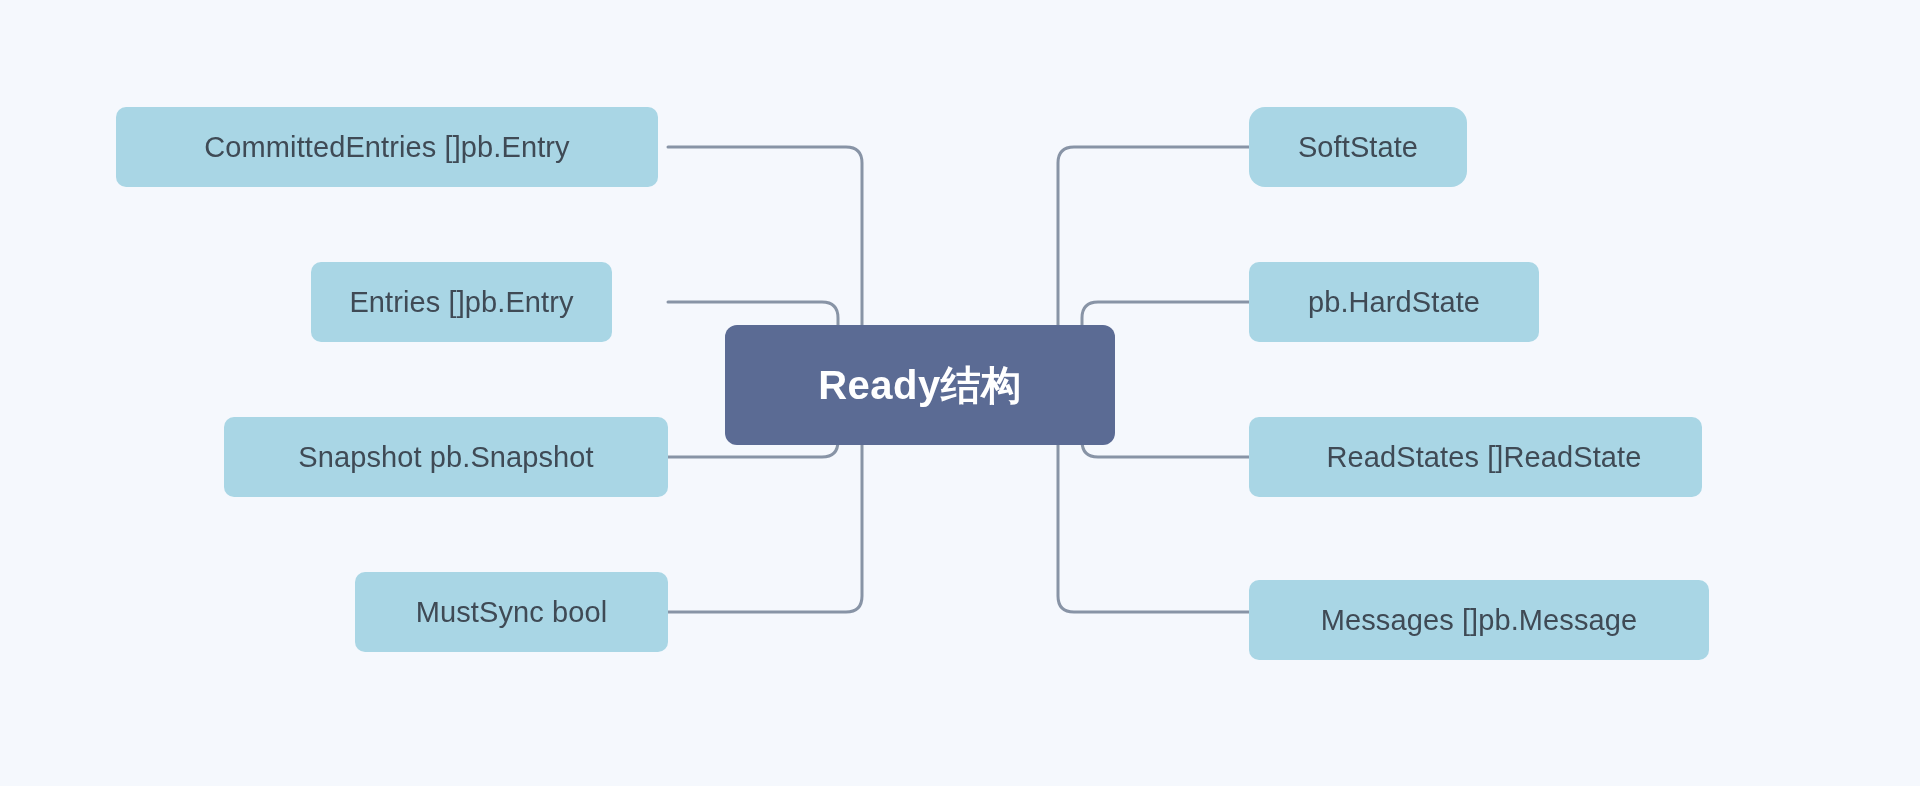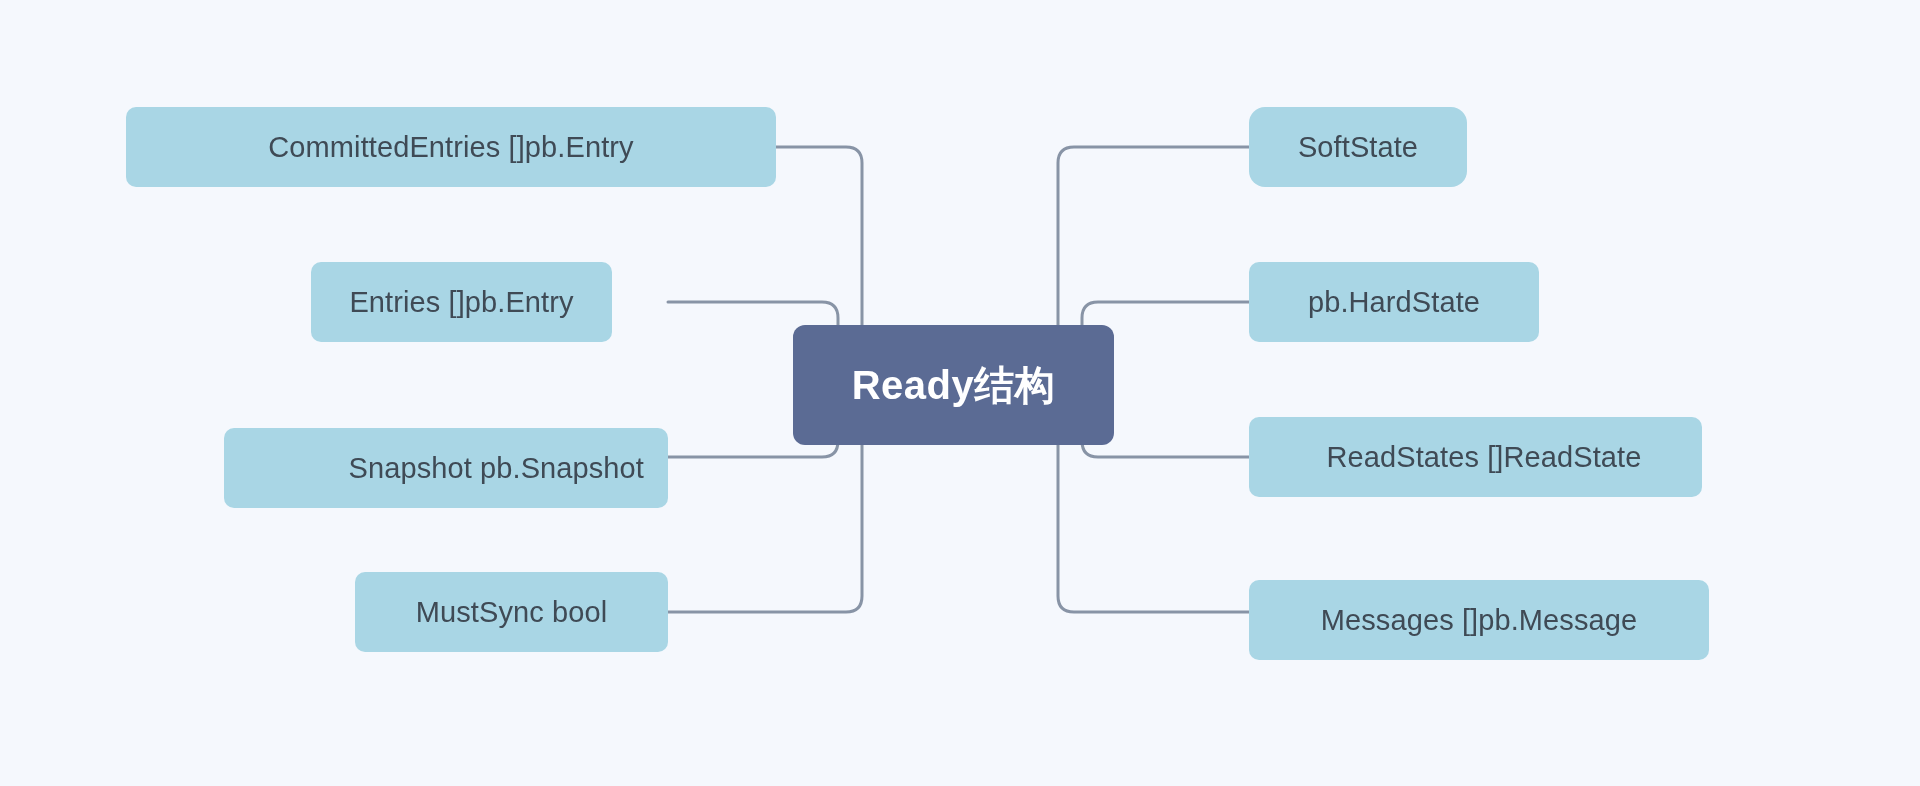--- a/index.html
+++ b/index.html
@@ -78,37 +78,37 @@
     <path class="edge-path" d="M 668 302 L 822 302 Q 838 302 838 318 L 838 332"></path>
     <path class="edge-path" d="M 668 457 L 822 457 Q 838 457 838 441 L 838 418"></path>
 
     <path class="edge-path" d="M 1249 147 L 1074 147 Q 1058 147 1058 163 L 1058 332"></path>
     <path class="edge-path" d="M 1249 612 L 1074 612 Q 1058 612 1058 596 L 1058 418"></path>
 
     <path class="edge-path" d="M 1249 302 L 1098 302 Q 1082 302 1082 318 L 1082 332"></path>
     <path class="edge-path" d="M 1249 457 L 1098 457 Q 1082 457 1082 441 L 1082 418"></path>
   </svg>
 
-  <div class="node branch" style="left:126px; top:107px; width:650px; height:80px;">
+  <div class="node branch" style="left:116px; top:107px; width:542px; height:80px;">
     <span class="node-label">CommittedEntries []pb.Entry</span>
   </div>
 
   <div class="node branch" style="left:311px; top:262px; width:301px; height:80px;">
     <span class="node-label">Entries []pb.Entry</span>
   </div>
 
-  <div class="node branch" style="left:224px; top:428px; width:444px; height:80px;justify-content:flex-end;">
+  <div class="node branch" style="left:224px; top:417px; width:444px; height:80px;">
     <span class="node-label">Snapshot pb.Snapshot</span>
   </div>
 
   <div class="node branch" style="left:355px; top:572px; width:313px; height:80px;">
     <span class="node-label">MustSync bool</span>
   </div>
 
-  <div class="node center" style="left:793px; top:325px; width:321px; height:120px;">
+  <div class="node center" style="left:725px; top:325px; width:390px; height:120px;">
     <span class="node-label">Ready结构</span>
   </div>
 
   <div class="node branch" style="left:1249px; top:107px; width:218px; height:80px;border-radius:16px;">
     <span class="node-label">SoftState</span>
   </div>
 
   <div class="node branch" style="left:1249px; top:262px; width:290px; height:80px;">
     <span class="node-label">pb.HardState</span>
   </div>

